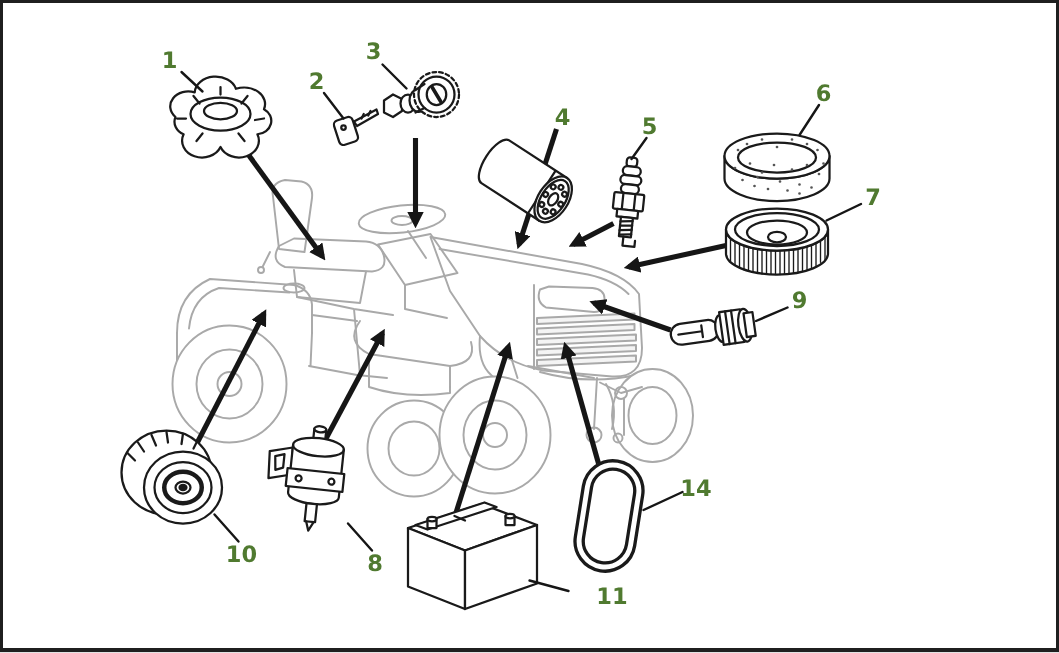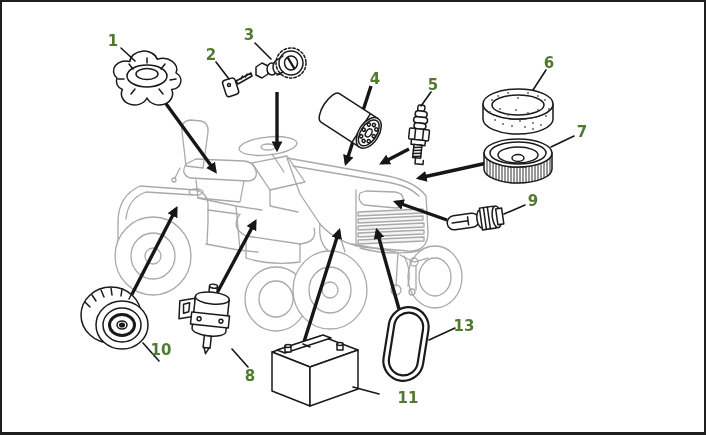--- a/index.html
+++ b/index.html
@@ -243,17 +243,17 @@
 
 <span class="callout" style="left:113px;top:41px">1</span>
 <span class="callout" style="left:211px;top:55px">2</span>
 <span class="callout" style="left:249px;top:35px">3</span>
 <span class="callout" style="left:375px;top:79px">4</span>
 <span class="callout" style="left:433px;top:85px">5</span>
 <span class="callout" style="left:549px;top:63px">6</span>
 <span class="callout" style="left:582px;top:132px">7</span>
 <span class="callout" style="left:250px;top:376px">8</span>
 <span class="callout" style="left:533px;top:201px">9</span>
-<span class="callout" style="left:161px;top:350px">10</span>
+<span class="callout" style="left:161px;top:370px">10</span>
 <span class="callout" style="left:408px;top:398px">11</span>
-<span class="callout" style="left:464px;top:326px">13</span>
+<span class="callout" style="left:464px;top:326px">14</span>
 
 </div>
 
 </body></html>

